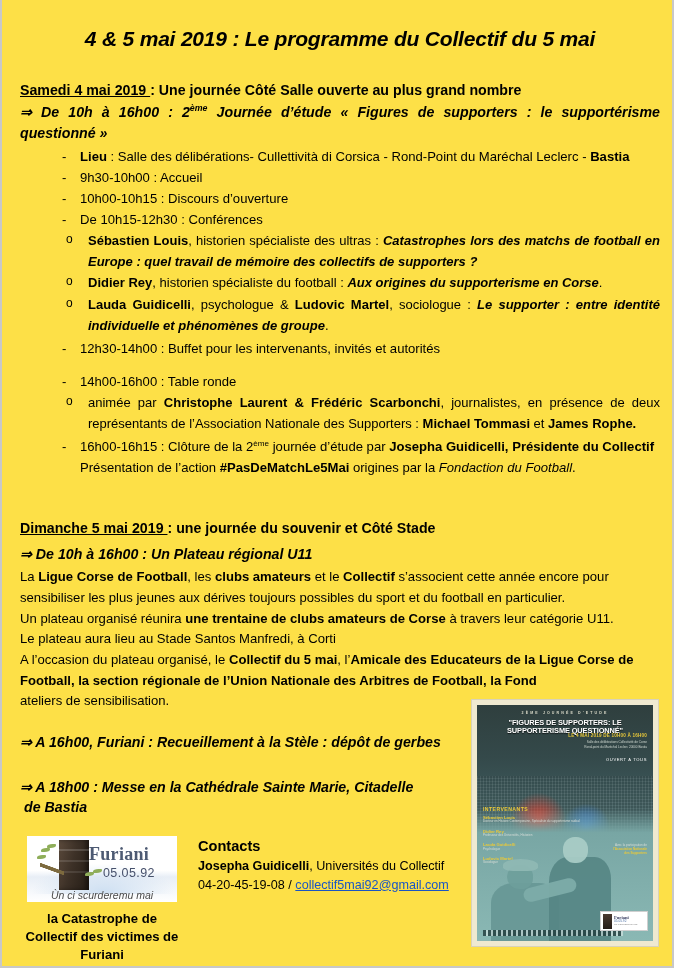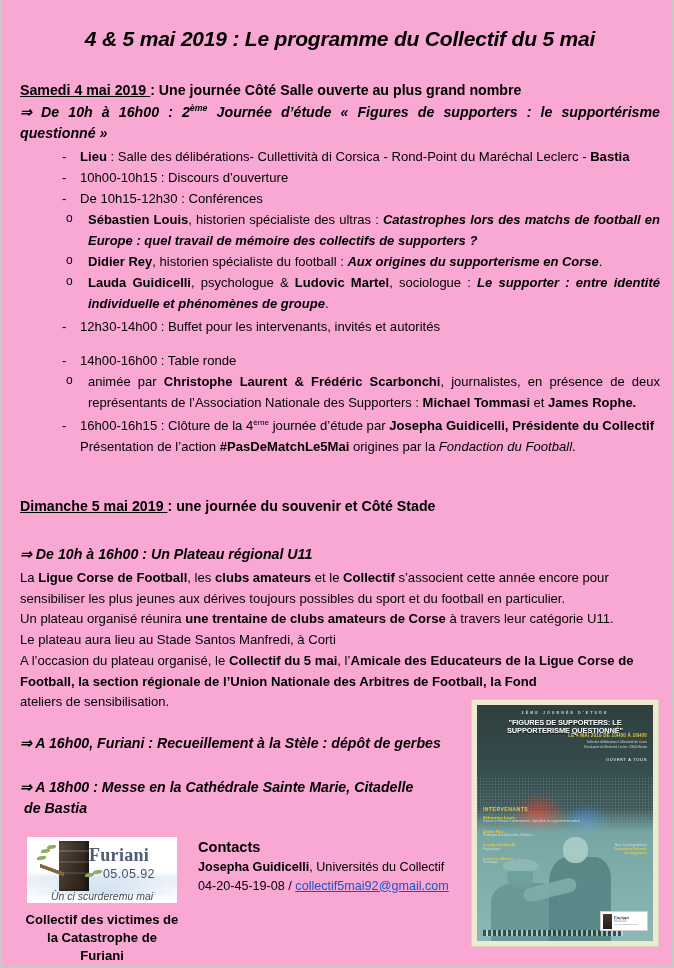--- a/index.html
+++ b/index.html
@@ -8,21 +8,21 @@
     background: #ffffff;
   }
   body {
     font-family: "Liberation Sans", sans-serif;
     color: #000000;
   }
   .page {
     position: relative;
     width: 674px;
     height: 968px;
-    background: #f9a8d4;
+    background: #fde047;
     border-left: 2px solid #c8c8c8;
     border-right: 2px solid #c8c8c8;
     border-bottom: 2px solid #c8c8c8;
     box-sizing: border-box;
     overflow: hidden;
   }
   .content {
     position: relative;
     padding: 0 16px 0 18px;
     box-sizing: border-box;
@@ -408,20 +408,21 @@
 
     <div class="arrow-head">
       <span>⇒</span>
       <span>De 10h à 16h00 : 2</span><sup>ème</sup><span> Journée d’étude « Figures de supporters : le supportérisme questionné »</span>
     </div>
 
     <ul class="dash">
       <li>
         <b>Lieu</b><span> : Salle des délibérations- Cullettività di Corsica - Rond-Point du Maréchal Leclerc - </span><b>Bastia</b>
       </li>
+      <li>9h30-10h00 : Accueil</li>
       <li>10h00-10h15 : Discours d’ouverture</li>
       <li>De 10h15-12h30 : Conférences</li>
     </ul>
 
     <ul class="circ">
       <li class="just">
         <b>Sébastien Louis</b><span>, historien spécialiste des ultras : </span><span class="bi">Catastrophes lors des matchs de football en Europe : quel travail de mémoire des collectifs de supporters ?</span>
       </li>
       <li>
         <b>Didier Rey</b><span>, historien spécialiste du football : </span><span class="bi">Aux origines du supporterisme en Corse</span><span>.</span>
@@ -442,32 +443,32 @@
     </ul>
 
     <ul class="circ">
       <li class="just">
         <span>animée par </span><b>Christophe Laurent &amp; Frédéric Scarbonchi</b><span>, journalistes, en présence de deux représentants de l’Association Nationale des Supporters : </span><b>Michael Tommasi</b><span> et </span><b>James Rophe.</b>
       </li>
     </ul>
 
     <ul class="dash">
       <li class="just">
-        <span>16h00-16h15 : Clôture de la 4</span><sup>ème</sup><span> journée d’étude par </span><b>Josepha Guidicelli, Présidente du Collectif</b>
+        <span>16h00-16h15 : Clôture de la 2</span><sup>ème</sup><span> journée d’étude par </span><b>Josepha Guidicelli, Présidente du Collectif</b>
         <div style="text-align:left">
           <span>Présentation de l’action </span><b>#PasDeMatchLe5Mai</b><span> origines par la </span><i>Fondaction du Football</i><span>.</span>
         </div>
       </li>
     </ul>
 
     <div class="day-head" style="margin-top:40px">
       <span class="u">Dimanche 5 mai 2019 </span><span>: une journée du souvenir et Côté Stade</span>
     </div>
 
-    <div class="arrow-head nojust" style="margin-top:28px">
+    <div class="arrow-head nojust" style="margin-top:6px">
       <span>⇒</span>
       <span>De 10h à 16h00 : Un Plateau régional U11</span>
     </div>
 
     <p class="body" style="margin-top:3px">
       <span>La </span><b>Ligue Corse de Football</b><span>, les </span><b>clubs amateurs</b><span> et le </span><b>Collectif</b><span> s’associent cette année encore pour sensibiliser les plus jeunes aux dérives toujours possibles du sport et du football en particulier.</span>
     </p>
 
     <p class="body">
       <span>Un plateau organisé réunira </span><b>une trentaine de clubs amateurs de Corse</b><span> à travers leur catégorie U11.</span>
@@ -502,22 +503,22 @@
           <div class="fl-leaf" style="left:14px;top:12px"></div>
           <div class="fl-leaf" style="left:10px;top:19px"></div>
           <div class="fl-leaf" style="left:20px;top:8px"></div>
           <div class="fl-leaf" style="left:58px;top:36px"></div>
           <div class="fl-leaf" style="left:66px;top:33px"></div>
           <div class="fl-name">Furiani</div>
           <div class="fl-date">05.05.92</div>
           <div class="fl-motto">Ùn ci scurderemu mai</div>
         </div>
         <div class="logo-caption">
+          <div>la Catastrophe de</div>
           <div>Collectif des victimes de</div>
-          <div>la Catastrophe de</div>
           <div>Furiani</div>
         </div>
       </div>
 
       <div class="contacts-col">
         <div class="contacts-title">Contacts</div>
         <div class="contacts-line">
           <b>Josepha Guidicelli</b><span>, Universités du Collectif</span>
         </div>
         <div class="contacts-line">

